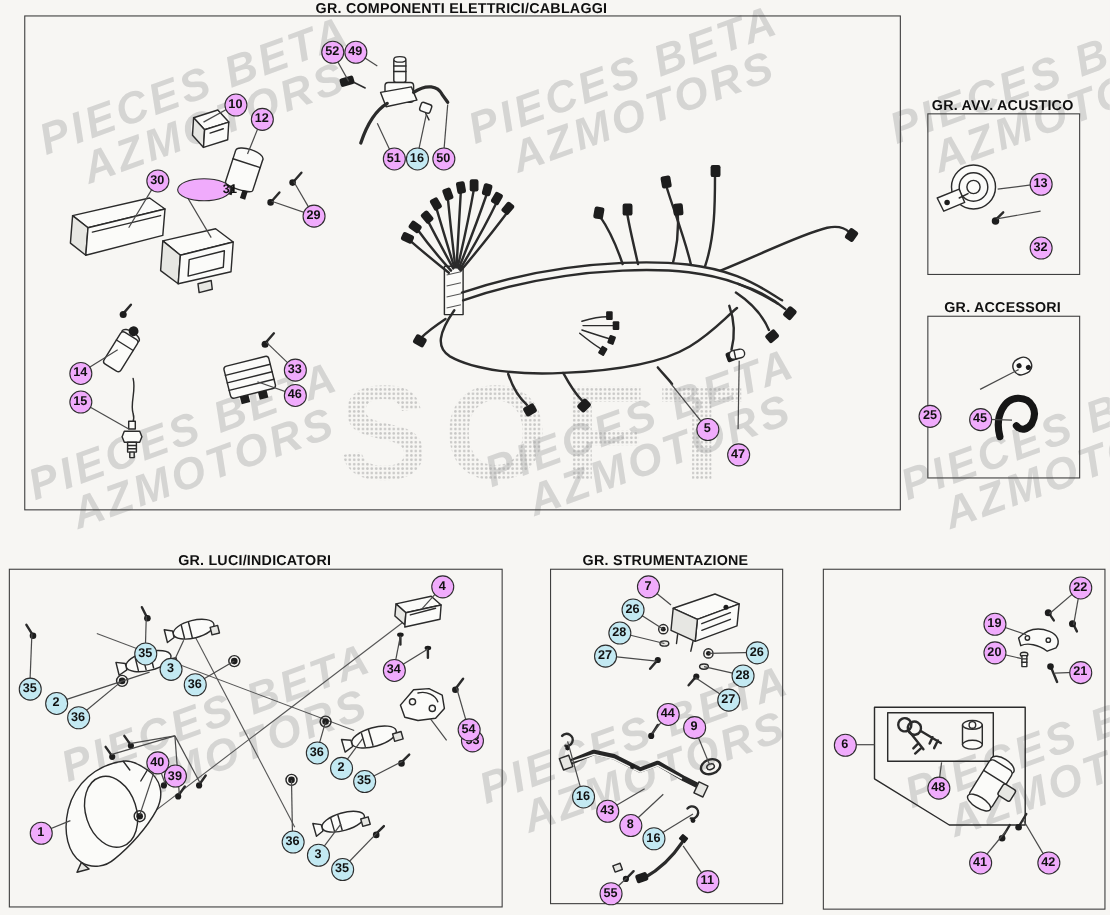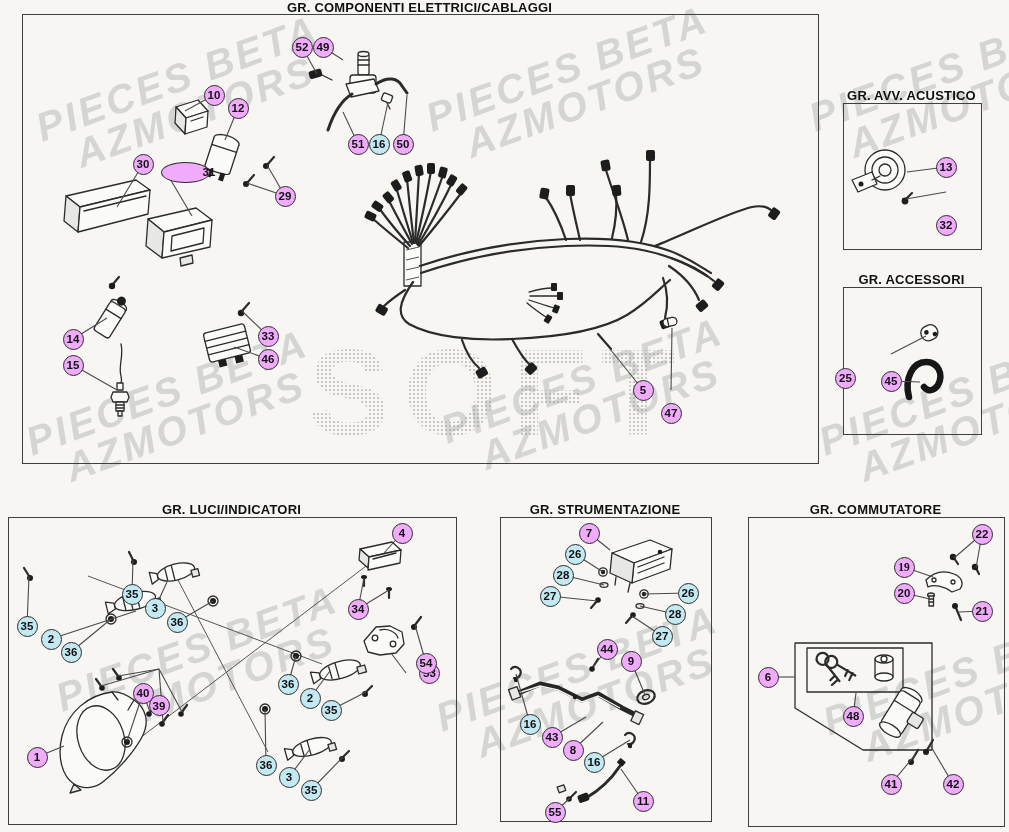--- a/index.html
+++ b/index.html
@@ -63,21 +63,20 @@
   <div class="panel" style="left:843px;top:287px;width:137px;height:146px"></div>
   <div class="panel" style="left:8px;top:517px;width:447px;height:306px"></div>
   <div class="panel" style="left:500px;top:517px;width:210px;height:303px"></div>
   <div class="panel" style="left:748px;top:517px;width:255px;height:308px"></div>
 
   <div class="ptitle" style="left:22px;top:0;width:795px">GR. COMPONENTI ELETTRICI/CABLAGGI</div>
   <div class="ptitle" style="left:833px;top:88px;width:157px">GR. AVV. ACUSTICO</div>
   <div class="ptitle" style="left:833px;top:272px;width:157px">GR. ACCESSORI</div>
   <div class="ptitle" style="left:8px;top:502px;width:447px">GR. LUCI/INDICATORI</div>
   <div class="ptitle" style="left:500px;top:502px;width:210px">GR. STRUMENTAZIONE</div>
-  <div class="ptitle" style="left:748px;top:502px;width:255px">GR. COMMUTATORE</div>
 
   <svg id="art" width="1009" height="832">
 
     <g>
       <path class="fl" d="M176,107 L198,100 L208,111 L186,118 Z"></path>
       <path class="fd" d="M176,107 L186,118 L185,134 L175,123 Z"></path>
       <path class="fl" d="M186,118 L208,111 L207,127 L185,134 Z"></path>
       <path class="ln" d="M191,121 L203,117"></path>
     </g>
     <g transform="rotate(18 222 155)">
@@ -549,21 +548,21 @@
       <div class="callout b" style="left: 651.5px; top: 625.5px;">27</div>
       <div class="callout y" style="left: 596.5px; top: 638.5px;">44</div>
       <div class="callout y" style="left: 620.5px; top: 650.5px;">9</div>
       <div class="callout b" style="left: 519.5px; top: 713.5px;">16</div>
       <div class="callout y" style="left: 541.5px; top: 726.5px;">43</div>
       <div class="callout y" style="left: 562.5px; top: 739.5px;">8</div>
       <div class="callout b" style="left: 583.5px; top: 751.5px;">16</div>
       <div class="callout y" style="left: 632.5px; top: 790.5px;">11</div>
       <div class="callout y" style="left: 544.5px; top: 801.5px;">55</div>
       <div class="callout y" style="left: 971.5px; top: 523.5px;">22</div>
-      <div class="callout y" style="left: 893.5px; top: 556.5px; font-family: Liberation Serif, serif;">19</div>
+      <div class="callout y" style="left: 893.5px; top: 556.5px;">19</div>
       <div class="callout y" style="left: 893.5px; top: 582.5px;">20</div>
       <div class="callout y" style="left: 971.5px; top: 600.5px;">21</div>
       <div class="callout y" style="left: 757.5px; top: 666.5px;">6</div>
       <div class="callout y" style="left: 842.5px; top: 705.5px;">48</div>
       <div class="callout y" style="left: 880.5px; top: 773.5px;">41</div>
       <div class="callout y" style="left: 942.5px; top: 773.5px;">42</div>
     </div>
 
 </div>
 

